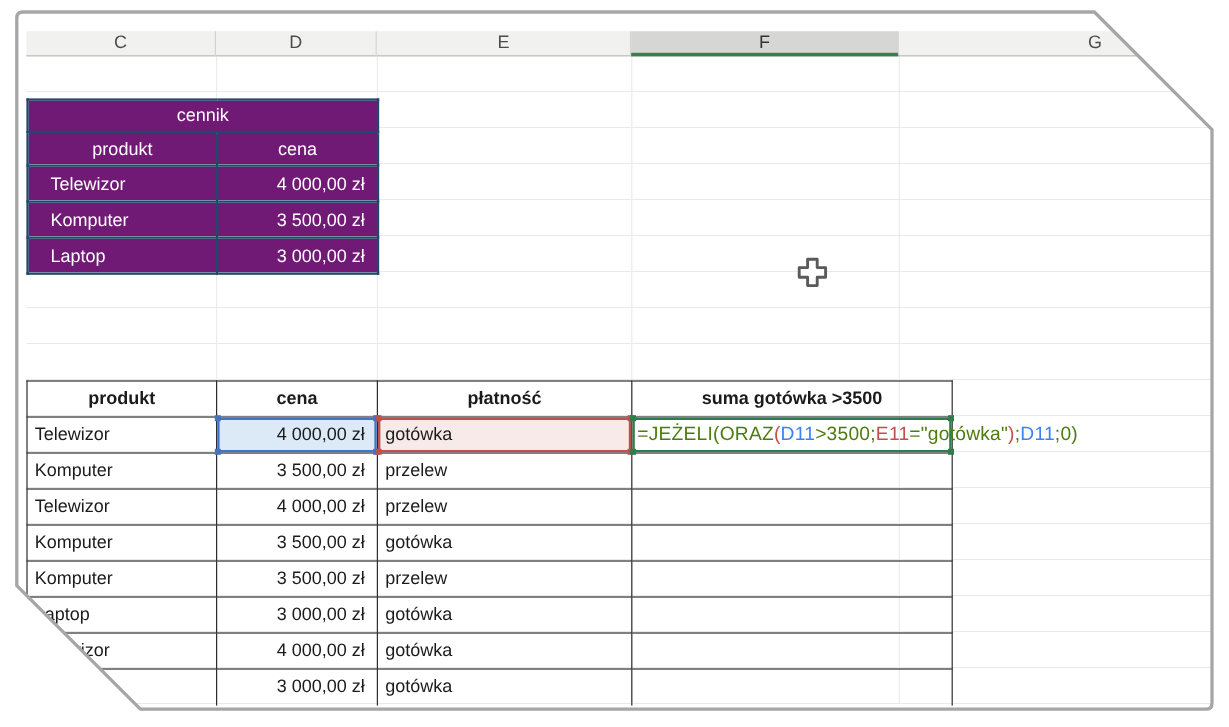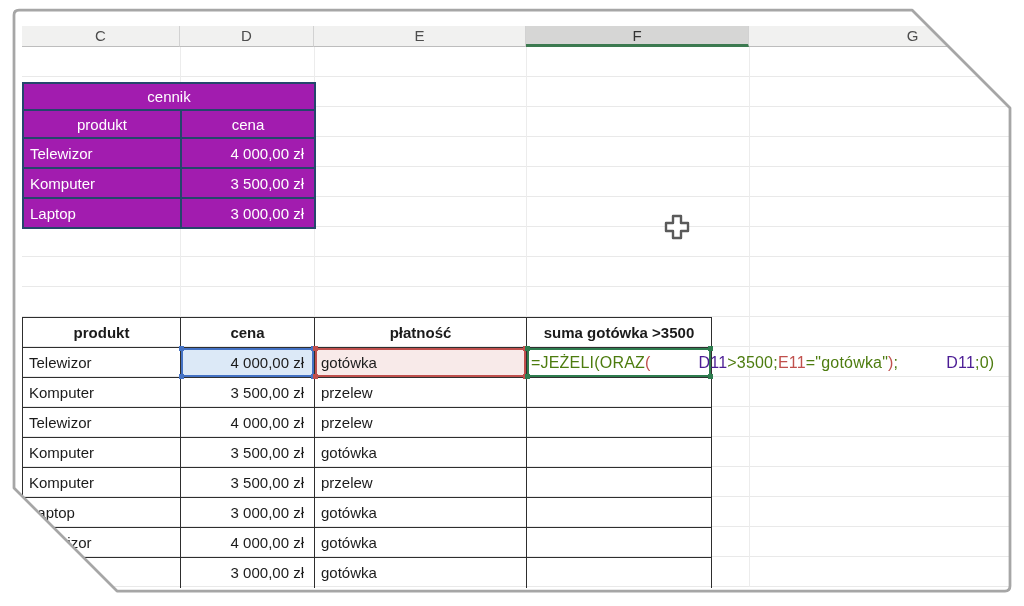--- a/index.html
+++ b/index.html
@@ -13,43 +13,43 @@
         background-image:repeating-linear-gradient(to bottom,transparent 0,transparent 29px,#e9e9e9 29px,#e9e9e9 30px);}
   .vline{position:absolute;top:47px;height:540px;width:1px;background:#ececec;}
   
   .colheaders{position:absolute;left:22px;top:26px;height:21px;display:flex;}
   .colheader{box-sizing:border-box;background:#f1f1f0;border-right:1px solid #d2d2d2;
         border-bottom:1px solid #bdbdbd;color:#4d4d4d;font-size:15px;line-height:19px;
         text-align:center;}
   .colheader.active{background:#d6d6d5;border-bottom:3px solid #3c7a50;color:#333;}
   
   .cennik{position:absolute;left:22px;top:82px;border-collapse:collapse;table-layout:fixed;}
-  .cennik td,.cennik th{box-sizing:border-box;border:2px solid #24466b;background:#a21caf;
-        color:#ffffff;font-size:15px;font-weight:400;padding:0 6px;overflow:hidden;}
+  .cennik td,.cennik th{box-sizing:border-box;border:2px solid #24466b;background:#701a75;
+        color:#ffffff;font-size:15px;font-weight:400;padding:0 18px;overflow:hidden;}
   .cennik .title{height:27px;text-align:center;font-weight:400;}
   .cennik .hrow th{height:28px;text-align:center;}
   .cennik .drow td{height:30px;}
   .cennik .num{text-align:right;padding-right:10px;}
   
   .ptable{position:absolute;left:22px;top:317px;border-collapse:collapse;table-layout:fixed;}
   .ptable td,.ptable th{box-sizing:border-box;border:1.5px solid #2e2e2e;background:transparent;
         color:#1b1b1b;font-size:15px;padding:0 6px;height:30px;overflow:visible;}
   .ptable th{font-weight:700;text-align:center;}
   .ptable .num{text-align:right;padding-right:10px;}
   .ptable tr.last td{border-bottom:none;}
   td.d11{background:#dce9f7;box-shadow:inset 0 0 0 2px #4472c4;position:relative;}
   td.e11{background:#f8eae9;box-shadow:inset 0 0 0 2px #c0504d;position:relative;}
   td.f11{box-shadow:inset 0 0 0 2px #2e7d4f;position:relative;}
   .hdl{position:absolute;width:5px;height:5px;z-index:7;}
   .hdl.tl{left:-2px;top:-2px;} .hdl.tr{right:-2px;top:-2px;}
   .hdl.bl{left:-2px;bottom:-2px;} .hdl.br{right:-2px;bottom:-2px;}
   .hdl.blue{background:#4472c4;} .hdl.red{background:#c0504d;} .hdl.green{background:#2e7d4f;}
   .formula{position:absolute;left:4px;top:50%;transform:translateY(-50%);white-space:nowrap;
         z-index:6;font-size:16px;letter-spacing:0.2px;}
-  .tok-k{color:#4d7c0f;} .tok-r{color:#c0504d;} .tok-b{color:#4c1d95;margin-left:48px;}
+  .tok-k{color:#4d7c0f;} .tok-r{color:#c0504d;} .tok-b{color:#3b82f6;}
   
   .frame-svg{position:absolute;inset:0;pointer-events:none;}
   .cursor{position:absolute;left:662px;top:212px;pointer-events:none;}
 </style>
 </head>
 <body>
 
 <div class="page">
   <div class="sheet-clip">
 
@@ -90,21 +90,21 @@
       </tr>
     </tbody>
       </table>
 
     <table class="ptable">
       <tbody>
           <tr>
         <th style="width:158px;">produkt</th>
         <th style="width:134px;">cena</th>
         <th style="width:212px;margin-top:15px;">płatność</th>
-        <th style="width:185px;">suma gotówka &gt;3500</th>
+        <th style="width:267px;">suma gotówka &gt;3500</th>
       </tr>
       <tr>
         <td>Telewizor</td>
         <td class="num d11">
           <span>4 000,00 zł</span>
           <span class="hdl blue tl"></span>
           <span class="hdl blue tr"></span>
           <span class="hdl blue bl"></span>
           <span class="hdl blue br"></span>
         </td>

